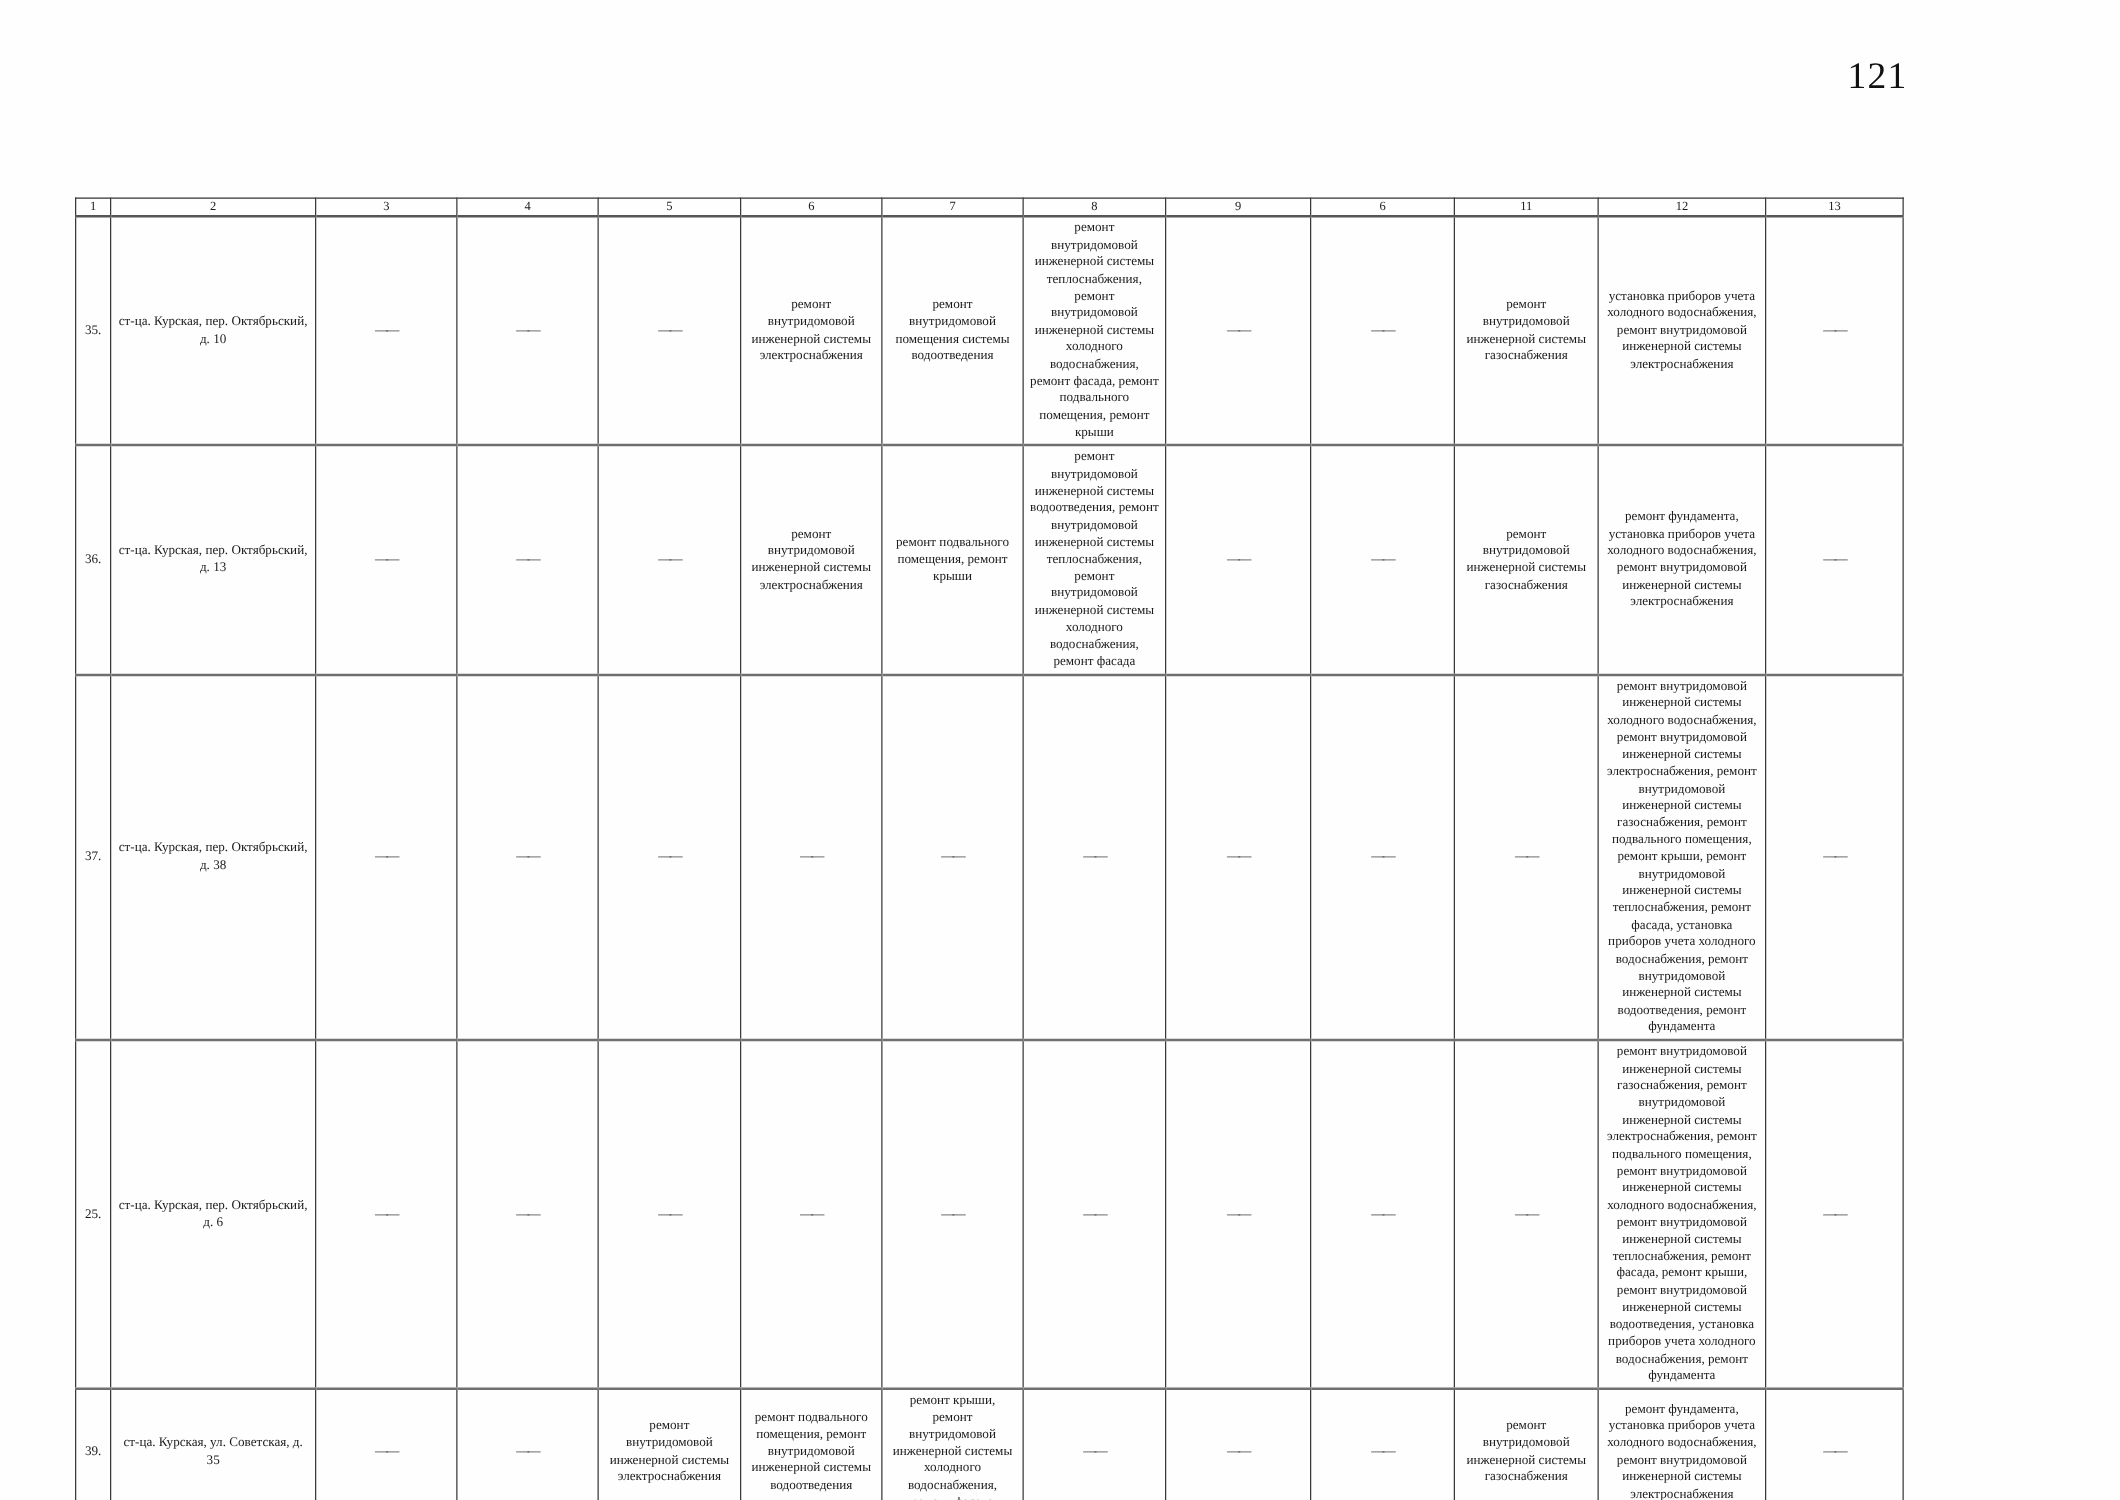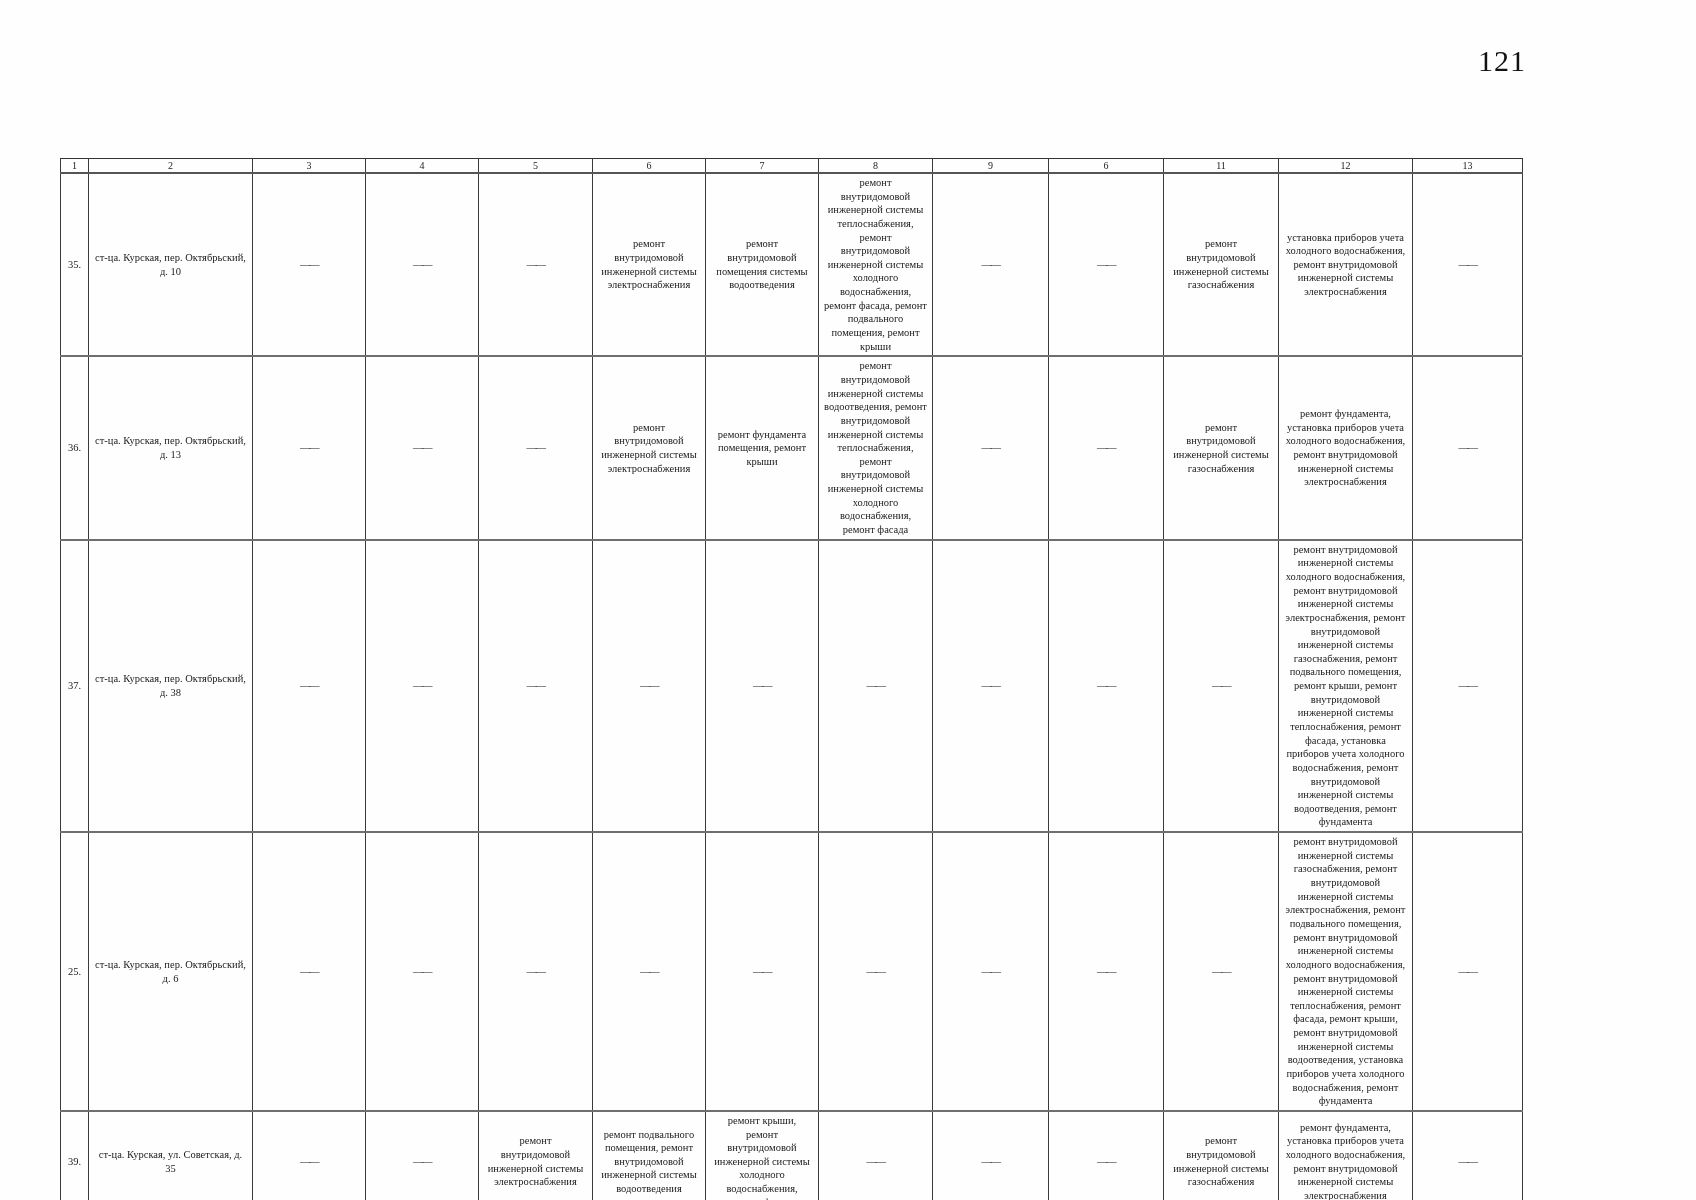--- a/index.html
+++ b/index.html
@@ -139,21 +139,21 @@
         <td class="wide">установка приборов учета холодного водоснабжения, ремонт внутридомовой инженерной системы электроснабжения</td>
         <td class="dash">——</td>
       </tr>
       <tr class="r1">
         <td class="num">36.</td>
         <td class="addr">ст-ца. Курская, пер. Октябрьский, д. 13</td>
         <td class="dash">——</td>
         <td class="dash">——</td>
         <td class="dash">——</td>
         <td>ремонт внутридомовой инженерной системы электроснабжения</td>
-        <td>ремонт фундамента помещения, ремонт крыши</td>
+        <td>ремонт подвального помещения, ремонт крыши</td>
         <td>ремонт внутридомовой инженерной системы водоотведения, ремонт внутридомовой инженерной системы теплоснабжения, ремонт внутридомовой инженерной системы холодного водоснабжения, ремонт фасада</td>
         <td class="dash">——</td>
         <td class="dash">——</td>
         <td>ремонт внутридомовой инженерной системы газоснабжения</td>
         <td class="wide">ремонт фундамента, установка приборов учета холодного водоснабжения, ремонт внутридомовой инженерной системы электроснабжения</td>
         <td class="dash">——</td>
       </tr>
       <tr class="r2">
         <td class="num">37.</td>
         <td class="addr">ст-ца. Курская, пер. Октябрьский, д. 38</td>

